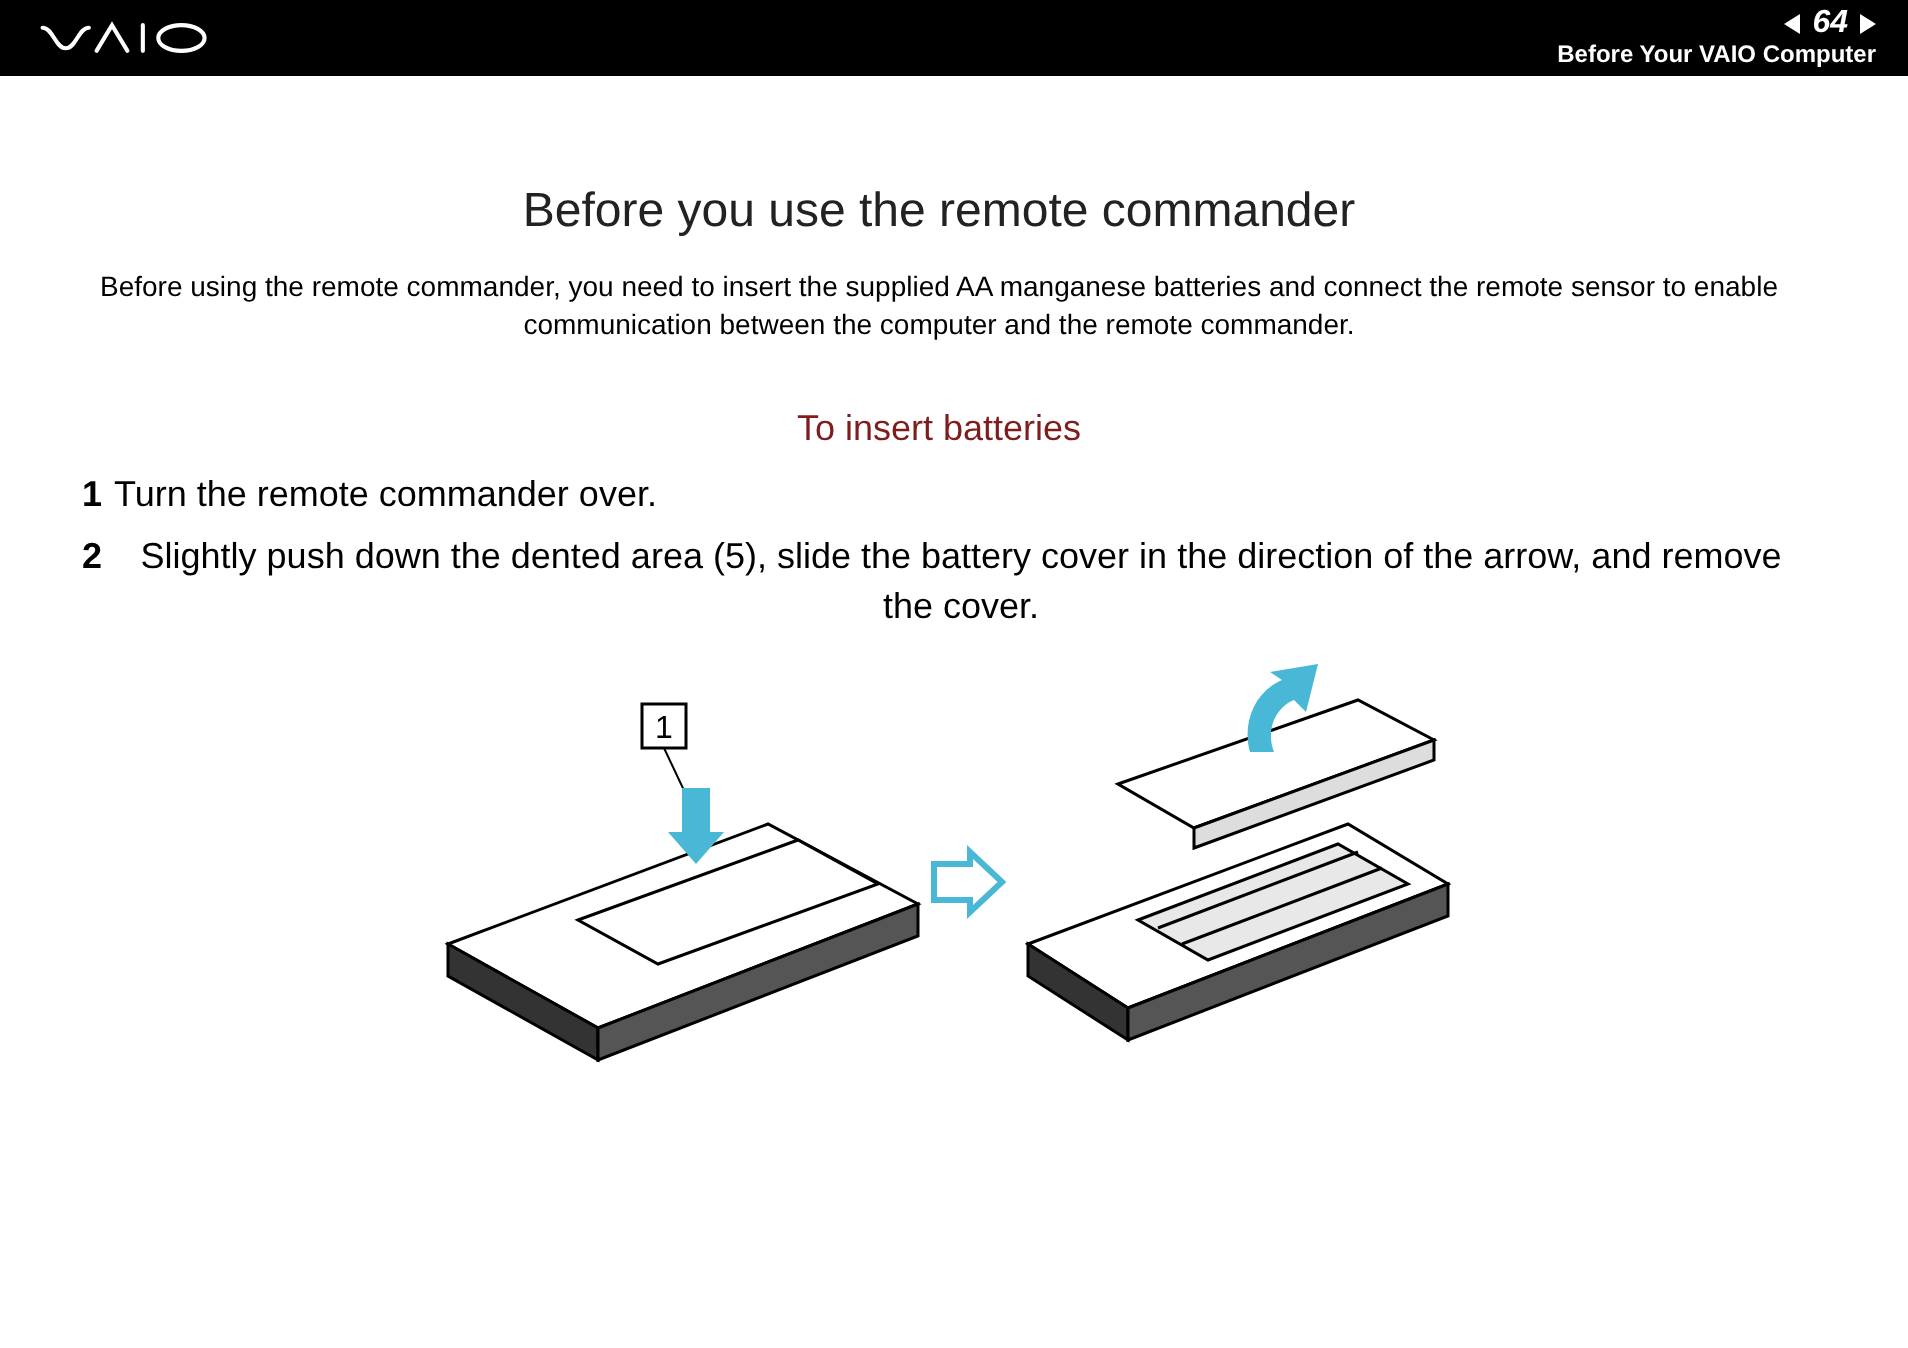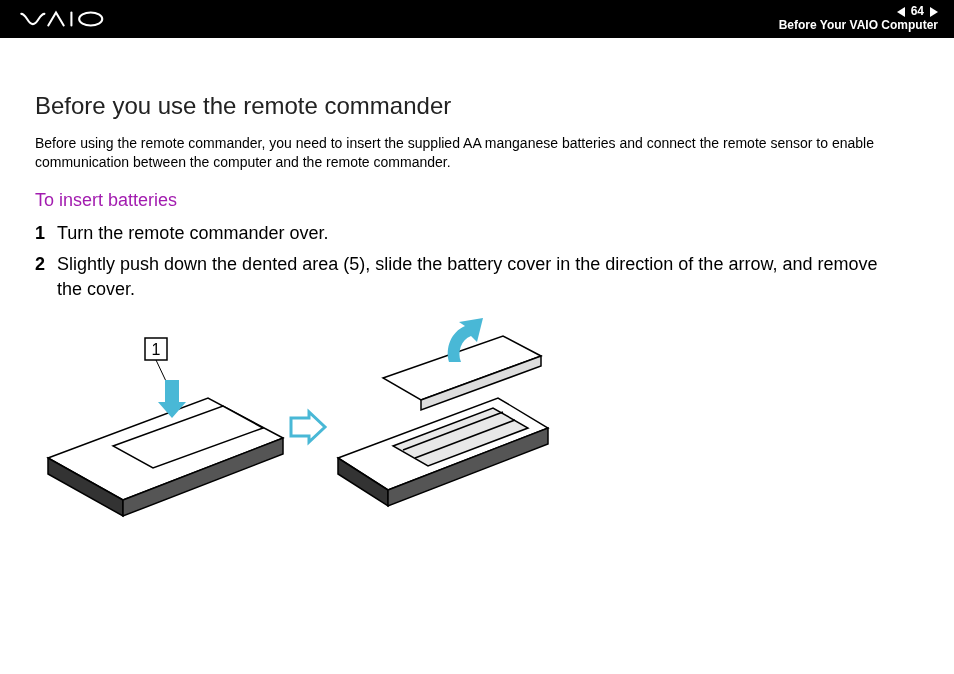--- a/index.html
+++ b/index.html
@@ -28,53 +28,55 @@
   .header-right {
     text-align: right;
     color: #fff;
     line-height: 1.15;
   }
   .page-nav {
     display: flex;
     align-items: center;
     justify-content: flex-end;
     gap: 6px;
-    font-size: 12px;
+    font-size: 16px;
+    font-style: italic;
     font-weight: bold;
   }
   .page-nav .tri {
     width: 0; height: 0;
     border-top: 5px solid transparent;
     border-bottom: 5px solid transparent;
   }
   .tri-left  { border-right: 8px solid #fff; }
   .tri-right { border-left:  8px solid #fff; }
   .section-label {
     font-size: 12px;
     font-weight: bold;
   }
   .content {
     padding: 54px 50px 0 35px;
+    text-align: center;
   }
   h1.page-title {
     font-size: 24px;
     font-weight: 400;
     color: #222;
     margin-bottom: 14px;
   }
   p.body-text {
     font-size: 14px;
     color: #000;
     line-height: 1.35;
-    margin-bottom: 18px;
+    margin-bottom: 32px;
   }
   h2.sub-title {
     font-size: 18px;
     font-weight: 400;
-    color: #a21caf;
+    color: #7f1d1d;
     margin-bottom: 10px;
   }
   ol.steps {
     list-style: none;
     counter-reset: step;
     font-size: 18px;
   }
   ol.steps li {
     counter-increment: step;
     display: flex;

